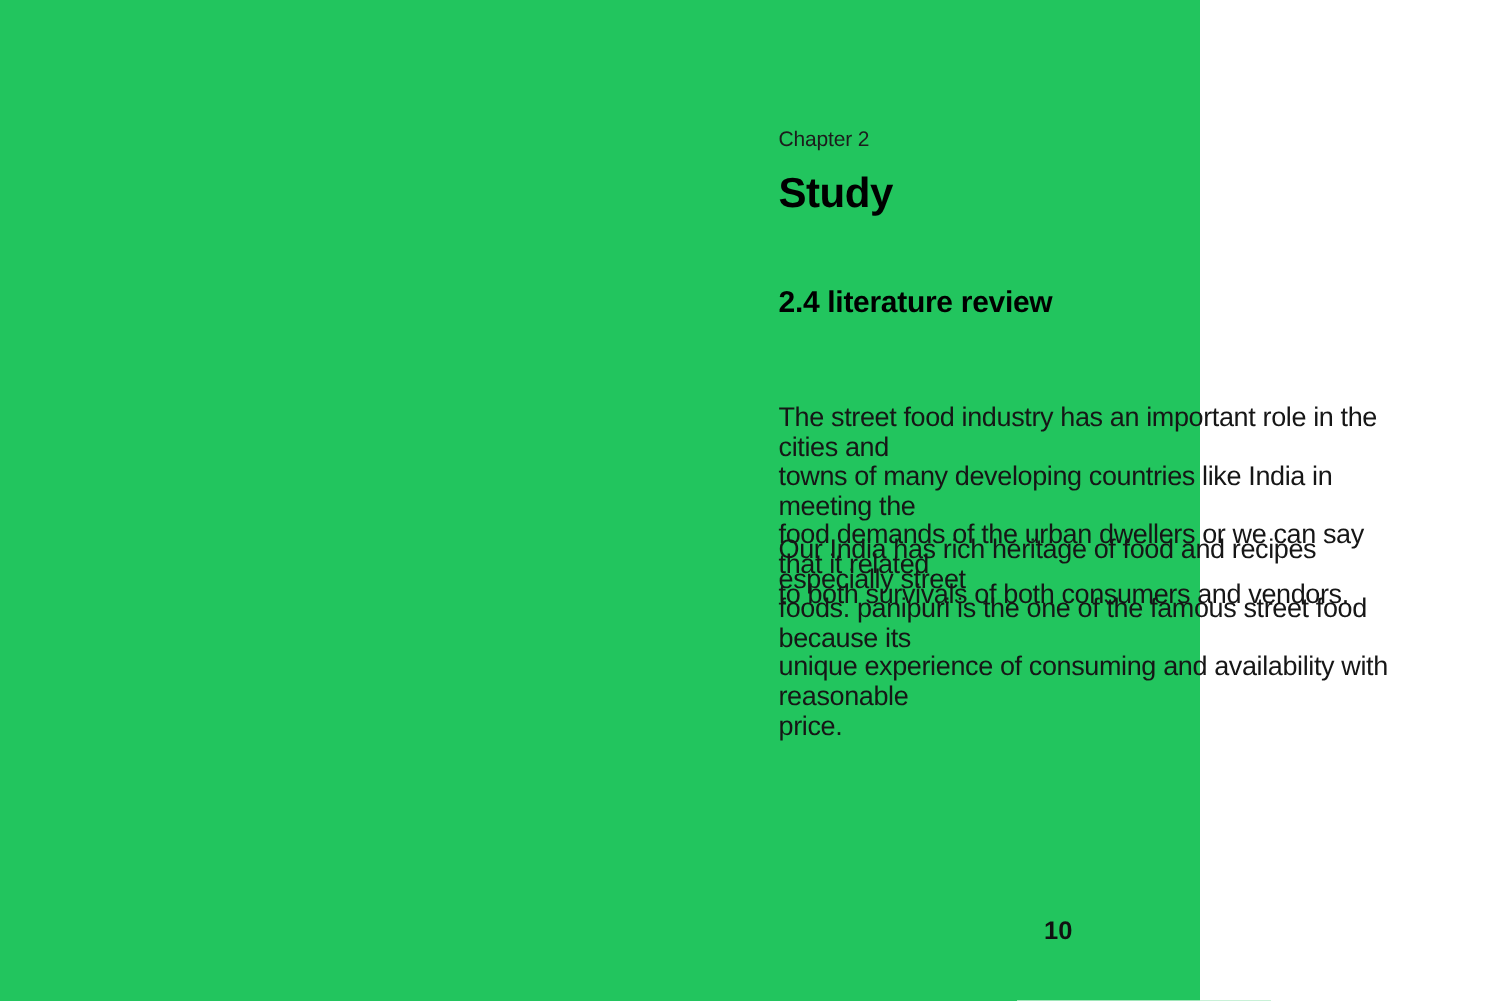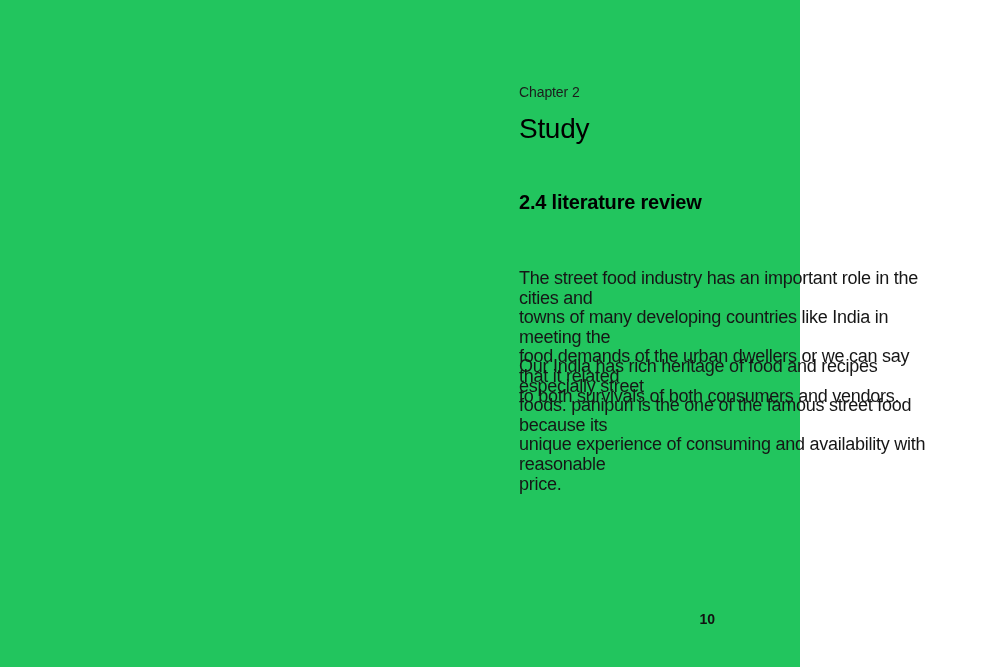--- a/index.html
+++ b/index.html
@@ -35,21 +35,21 @@
     font-weight: 400;
     color: #1c1c1c;
     letter-spacing: -0.1px;
   }
 
   .chapter-title {
     position: absolute;
     left: 0;
     top: 113px;
     font-size: 28px;
-    font-weight: 400;
+    font-weight: 700;
     color: #000000;
     letter-spacing: -0.3px;
   }
 
   .section-title {
     position: absolute;
     left: 0;
     top: 191px;
     font-size: 20px;
     font-weight: 700;
@@ -69,21 +69,21 @@
     white-space: pre-line;
   }
 
   .para-1 { top: 269px; }
   .para-2 { top: 357px; }
 
   .page-number {
     position: absolute;
     right: 85px;
     top: 611px;
-    font-size: 14px;
+    font-size: 17px;
     font-weight: 700;
     color: #111111;
   }
 </style>
 </head>
 <body>
 
 <div class="page">
   <div class="content">
     <div class="chapter-label">Chapter 2</div>

